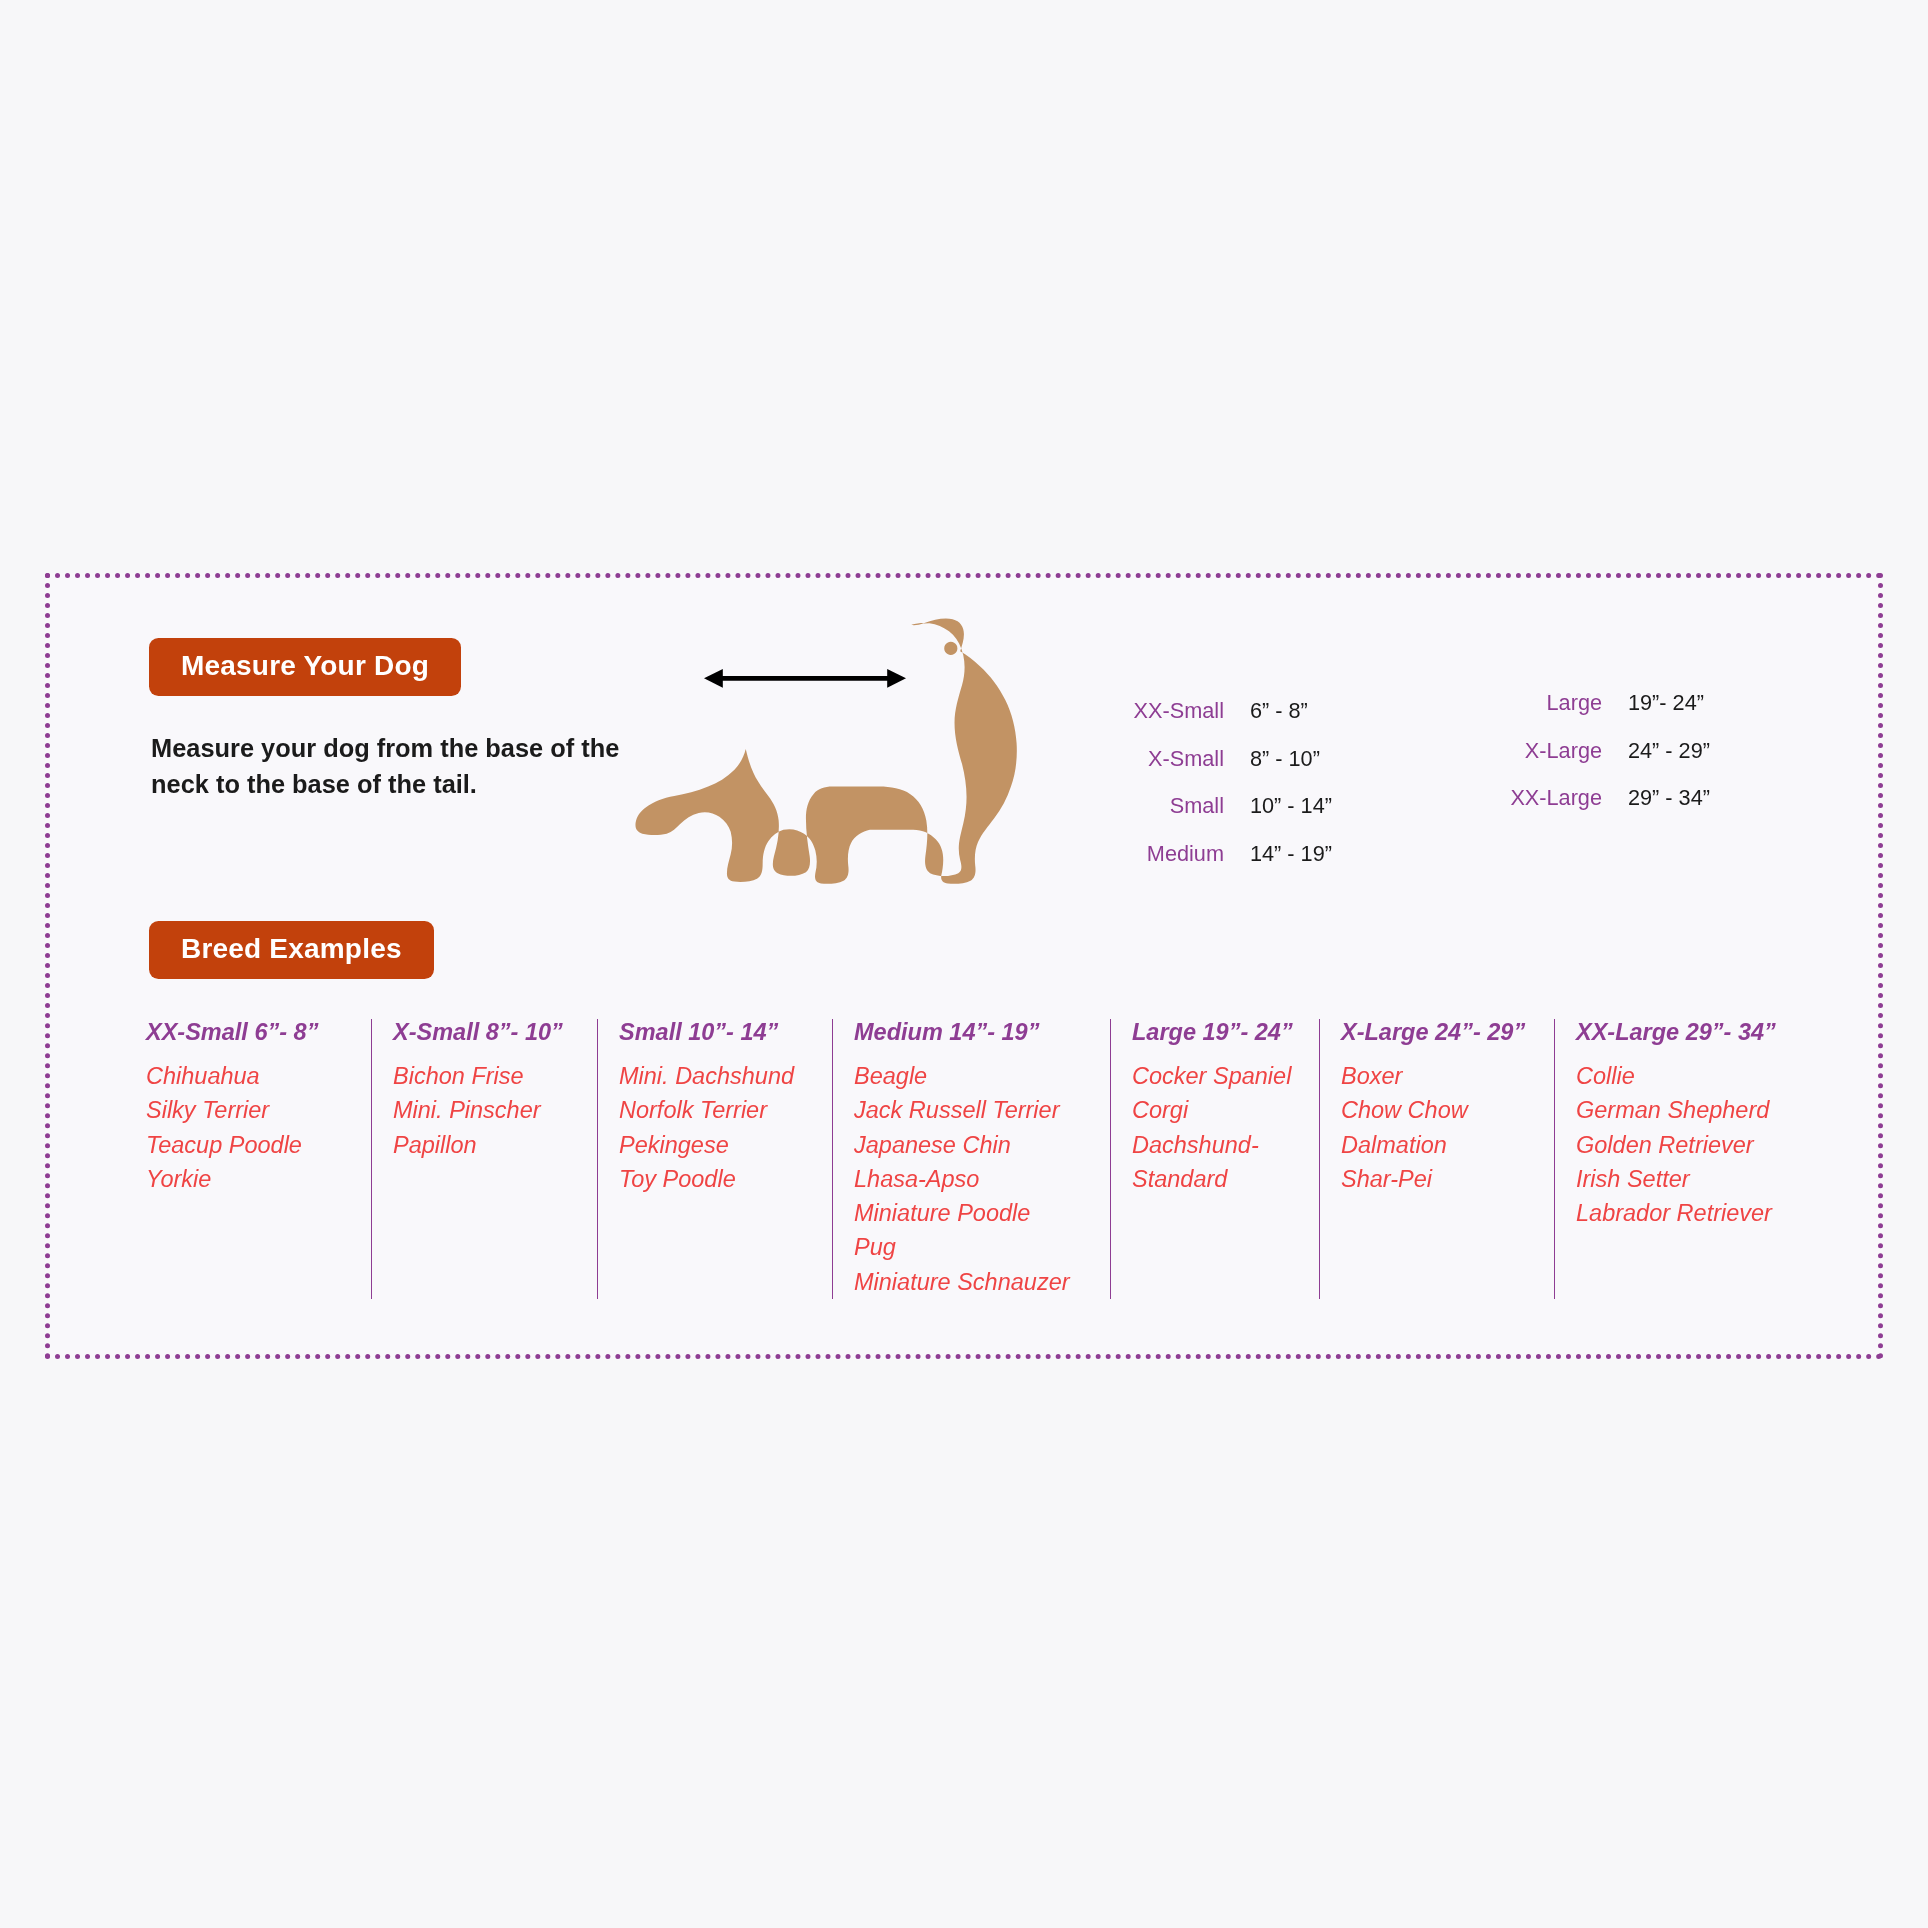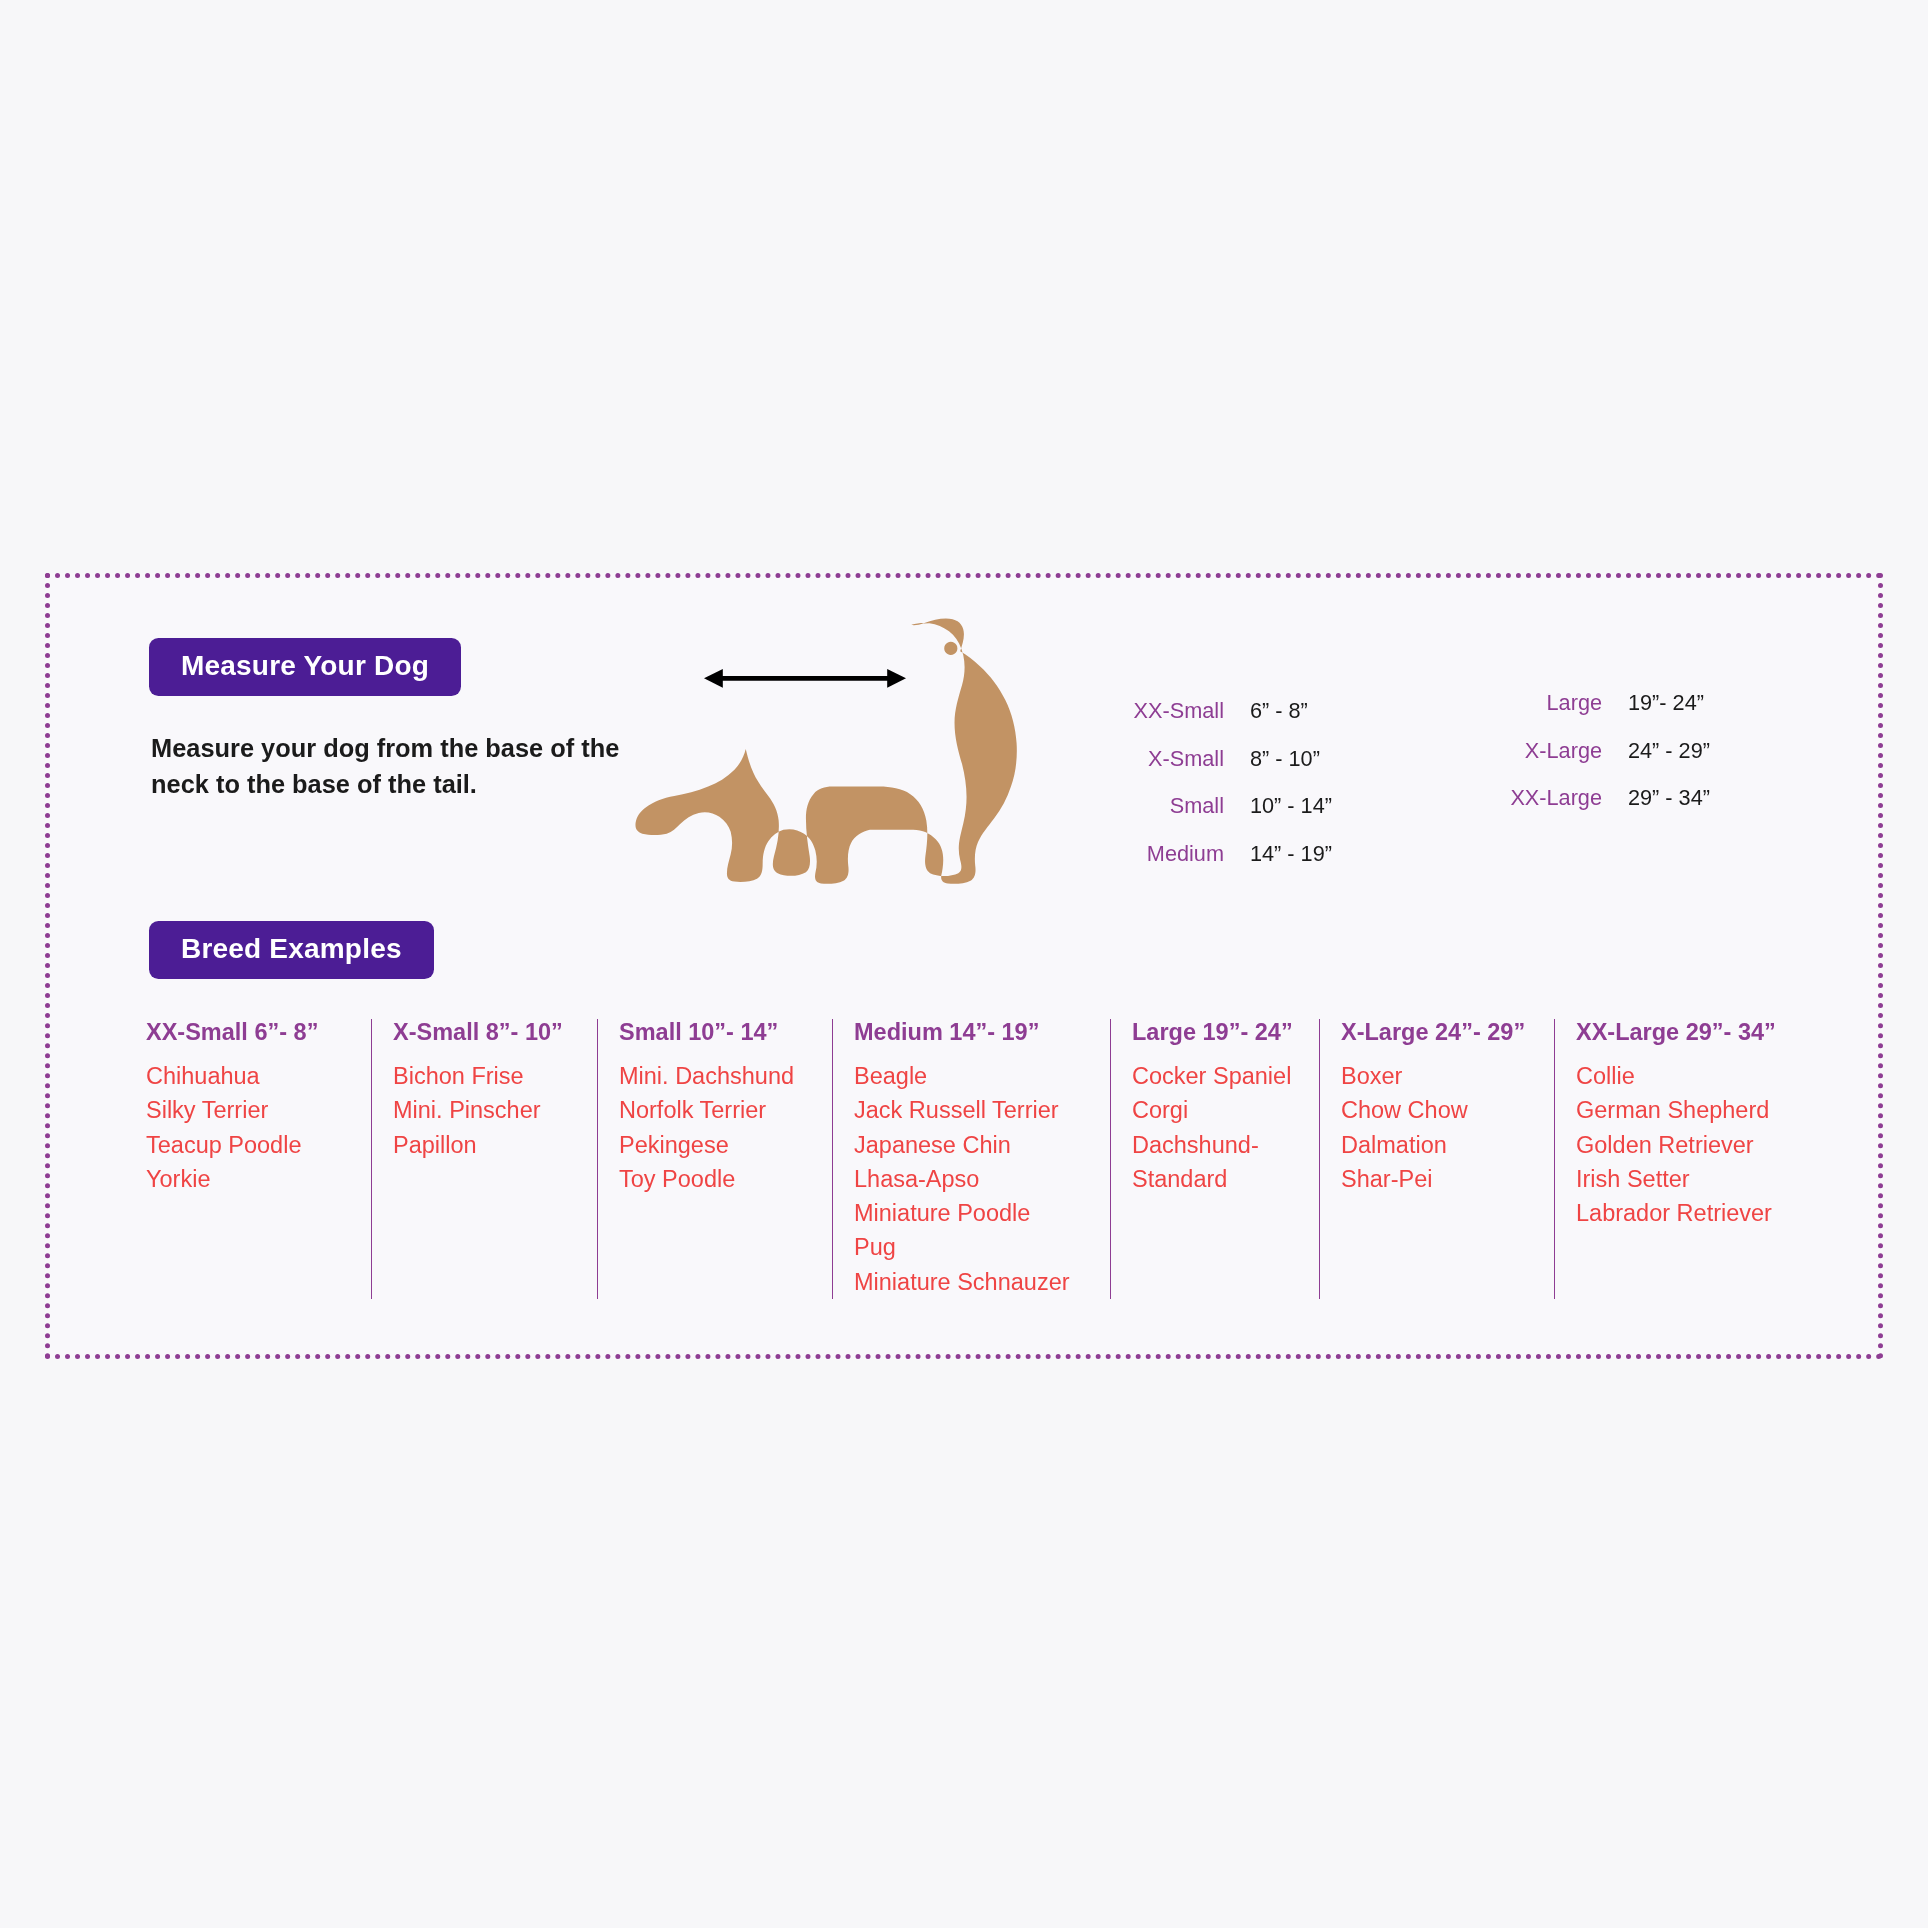--- a/index.html
+++ b/index.html
@@ -23,21 +23,21 @@
     width: 1838px;
     height: 786px;
     box-sizing: border-box;
     border: 5.6px dotted #8e3d93;
     background: #f9f8fb;
   }
 
   
   .pill {
     display: inline-block;
-    background: #4c1d95;
+    background: #c2410c;
     color: #ffffff;
     font-weight: bold;
     font-size: 28px;
     letter-spacing: 0.2px;
     padding: 14px 32px 16px 32px;
     border-radius: 9.4px;
     line-height: 1;
   }
   #measure-pill {
     position: absolute;
@@ -107,20 +107,21 @@
     left: 146px;
     top: 1019px;
     width: 1648px;
     display: flex;
   }
   .breed-col {
     padding-left: 0;
     padding-right: 17px;
     box-sizing: border-box;
     border-right: 1.9px solid #8e3d93;
+    font-style: italic;
   }
   .breed-col:last-child { border-right: none; }
   .breed-col.c0 { width: 226px; }
   .breed-col.c1 { width: 226px; }
   .breed-col.c2 { width: 235px; }
   .breed-col.c3 { width: 278px; }
   .breed-col.c4 { width: 209px; }
   .breed-col.c5 { width: 235px; }
   .breed-col.c6 { width: 238px; border-right: none; }
   .breed-col.c1, .breed-col.c2, .breed-col.c3,

